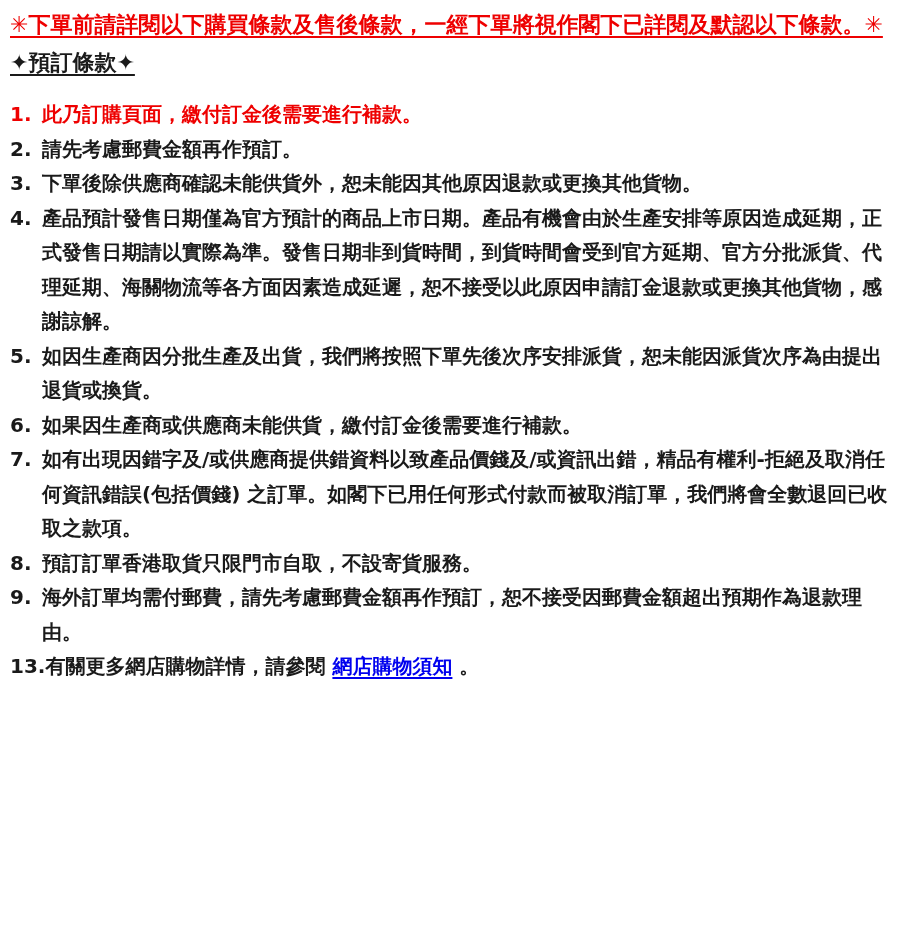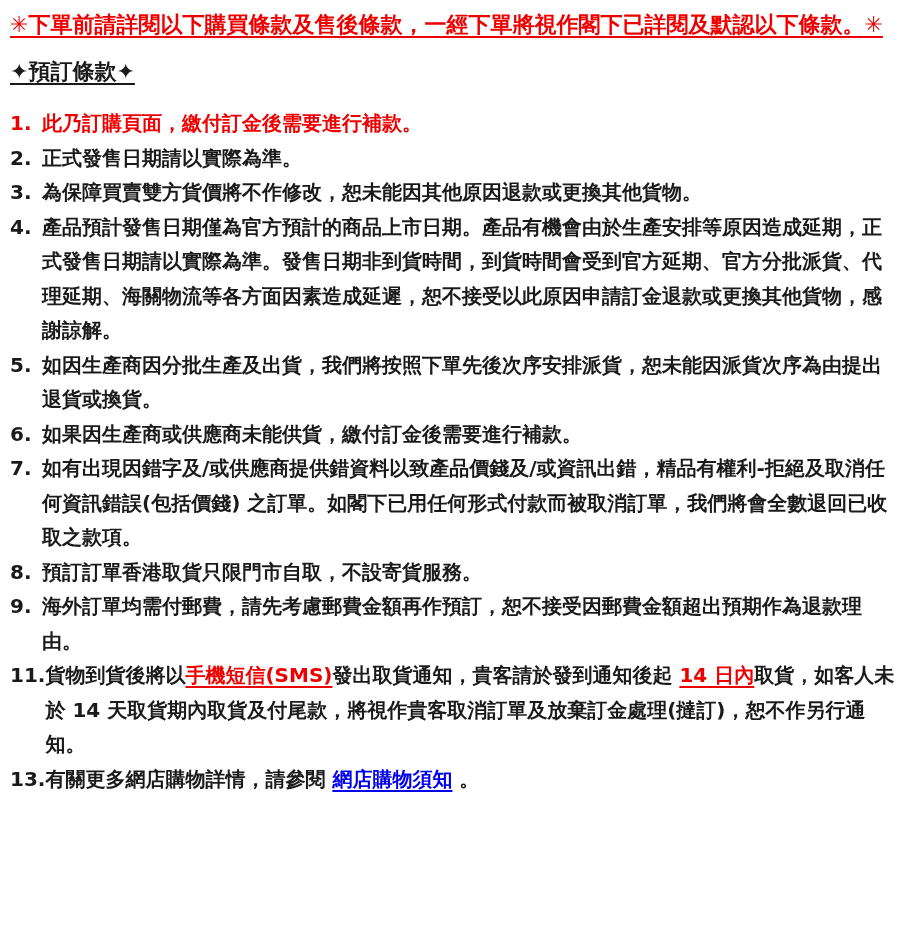--- a/index.html
+++ b/index.html
@@ -23,21 +23,21 @@
   .notice {
     font-size: 22px;
     line-height: 34px;
     color: var(--red, #ee0000);
   }
   .notice-text {
     text-decoration: underline;
     text-underline-offset: 4px;
   }
   .heading-wrap {
-    margin-top: 13px;
+    margin-top: 4px;
     line-height: 34px;
   }
   .heading {
     font-size: 22px;
     color: var(--ink, #1a1a1a);
     text-decoration: underline;
     text-underline-offset: 4px;
   }
   ol.terms {
     list-style: none;
@@ -86,25 +86,25 @@
     <span class="heading">✦預訂條款✦</span>
   </div>
 
   <ol class="terms" id="terms-list">
       <li class="term term-red">
         <span class="term-num">1.</span>
         <span class="term-body"><span class="seg-normal">此乃訂購頁面，繳付訂金後需要進行補款。</span></span>
       </li>
       <li class="term">
         <span class="term-num">2.</span>
-        <span class="term-body"><span class="seg-normal">正式發售日期請以實際為準。</span></span>
+        <span class="term-body"><span class="seg-normal">請先考慮郵費金額再作預訂。</span></span>
       </li>
       <li class="term">
         <span class="term-num">3.</span>
-        <span class="term-body"><span class="seg-normal">為保障買賣雙方貨價將不作修改，恕未能因其他原因退款或更換其他貨物。</span></span>
+        <span class="term-body"><span class="seg-normal">下單後除供應商確認未能供貨外，恕未能因其他原因退款或更換其他貨物。</span></span>
       </li>
       <li class="term">
         <span class="term-num">4.</span>
         <span class="term-body"><span class="seg-normal">產品預計發售日期僅為官方預計的商品上市日期。產品有機會由於生產安排等原因造成延期，正式發售日期請以實際為準。發售日期非到貨時間，到貨時間會受到官方延期、官方分批派貨、代理延期、海關物流等各方面因素造成延遲，恕不接受以此原因申請訂金退款或更換其他貨物，感謝諒解。</span></span>
       </li>
       <li class="term">
         <span class="term-num">5.</span>
         <span class="term-body"><span class="seg-normal">如因生產商因分批生產及出貨，我們將按照下單先後次序安排派貨，恕未能因派貨次序為由提出退貨或換貨。</span></span>
       </li>
       <li class="term">
@@ -117,21 +117,17 @@
       </li>
       <li class="term">
         <span class="term-num">8.</span>
         <span class="term-body"><span class="seg-normal">預訂訂單香港取貨只限門市自取，不設寄貨服務。</span></span>
       </li>
       <li class="term">
         <span class="term-num">9.</span>
         <span class="term-body"><span class="seg-normal">海外訂單均需付郵費，請先考慮郵費金額再作預訂，恕不接受因郵費金額超出預期作為退款理由。</span></span>
       </li>
       <li class="term">
-        <span class="term-num">11.</span>
-        <span class="term-body"><span class="seg-normal">貨物到貨後將以</span><span class="seg-red-underline">手機短信(SMS)</span><span class="seg-normal">發出取貨通知，貴客請於發到通知後起 </span><span class="seg-red-underline">14 日內</span><span class="seg-normal">取貨，如客人未於 14 天取貨期內取貨及付尾款，將視作貴客取消訂單及放棄訂金處理(撻訂)，恕不作另行通知。</span></span>
-      </li>
-      <li class="term">
         <span class="term-num">13.</span>
         <span class="term-body"><span class="seg-normal">有關更多網店購物詳情，請參閱 </span><span class="seg-link">網店購物須知</span><span class="seg-normal"> 。</span></span>
       </li>
     </ol>
 </div>
 
 </body></html>

